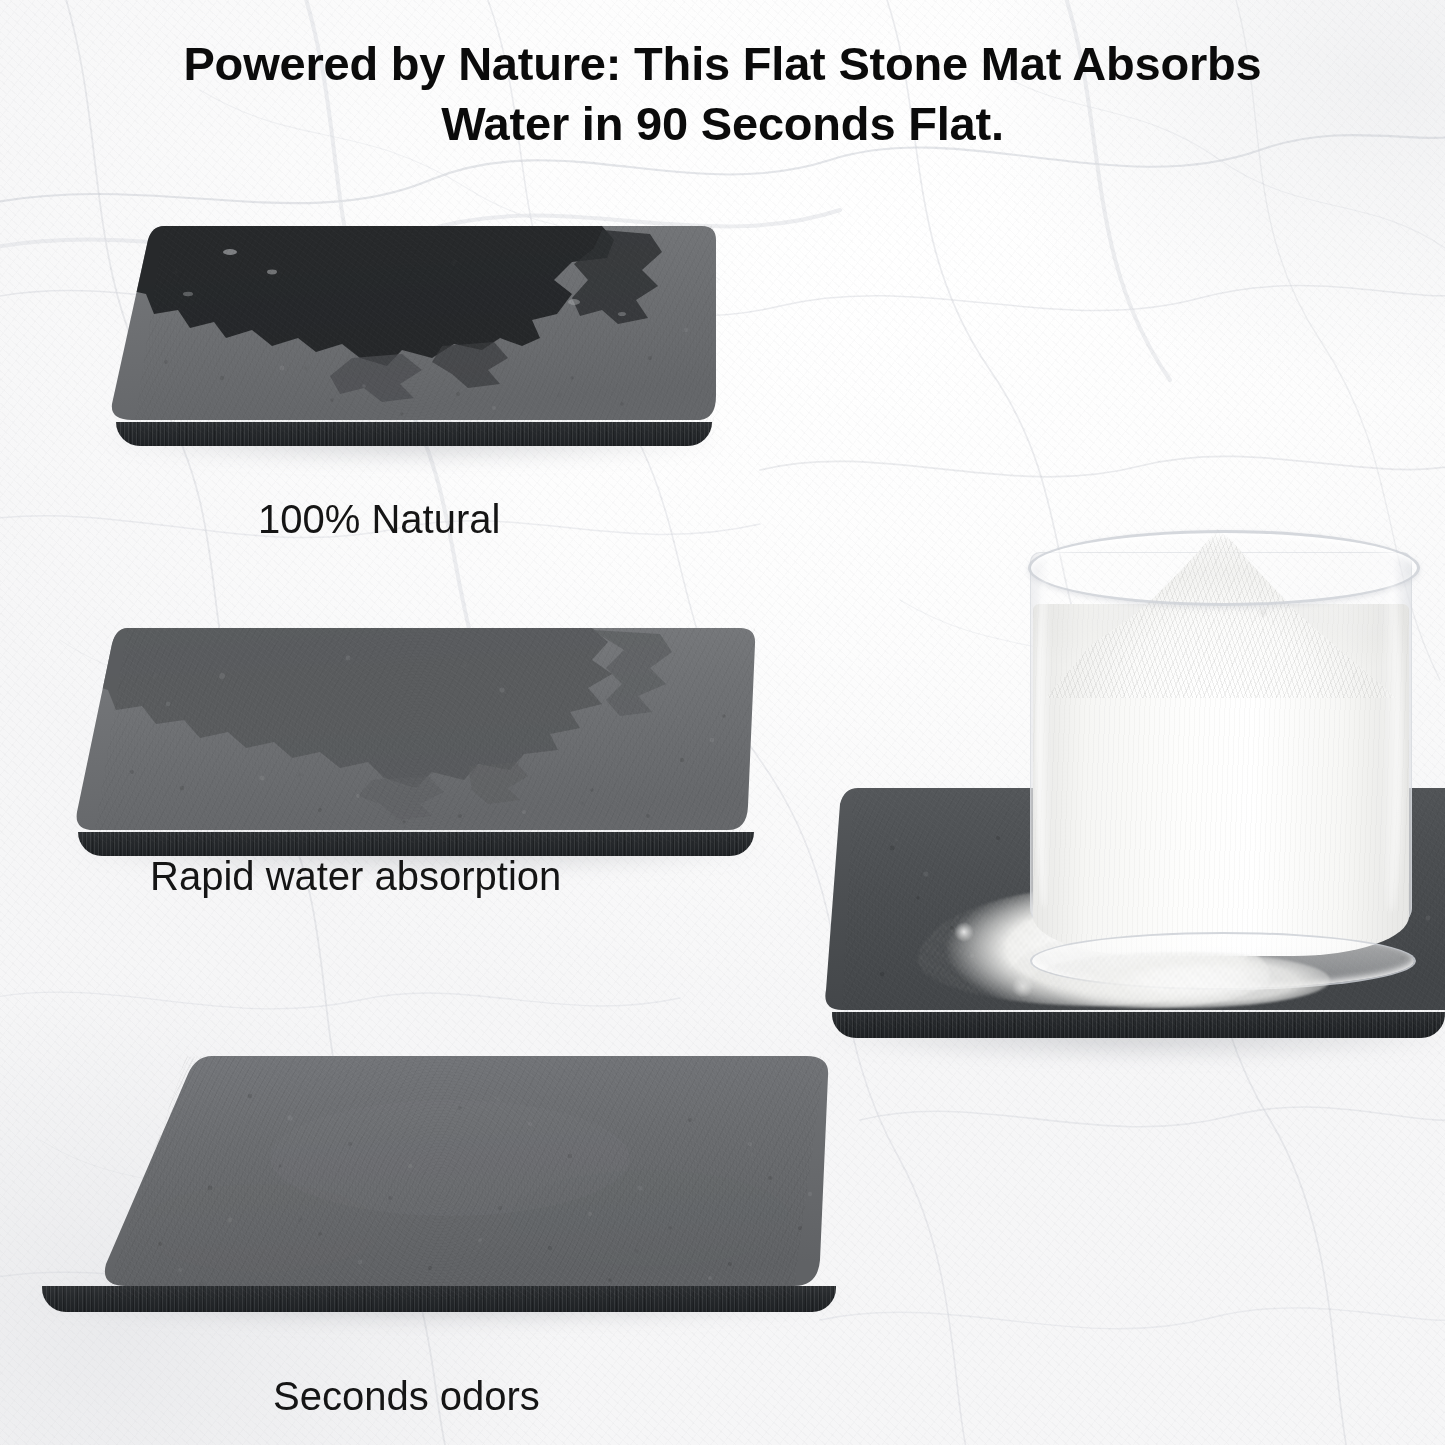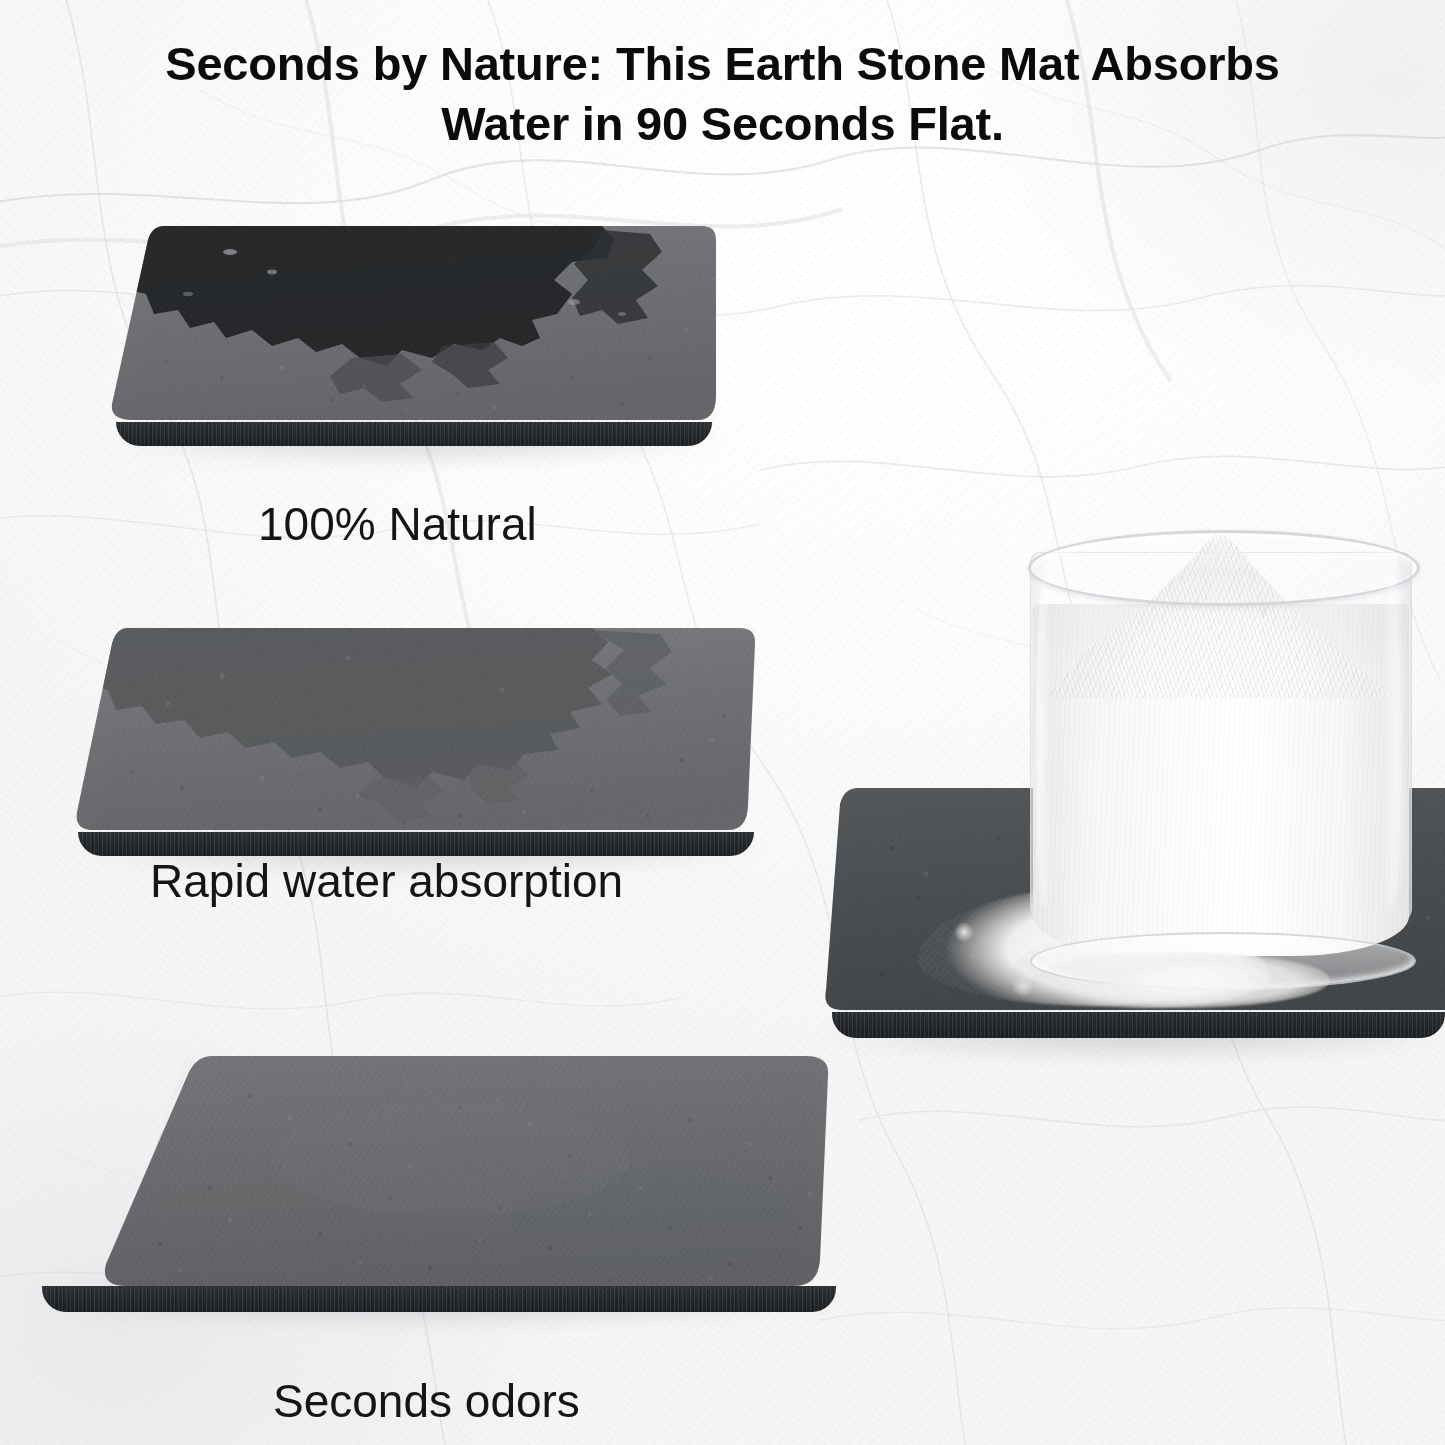--- a/index.html
+++ b/index.html
@@ -63,21 +63,21 @@
     color: #0b0b0b;
     letter-spacing: -0.2px;
     padding: 0 44px;
     box-sizing: border-box;
     z-index: 40;
   }
 
   
   .caption {
     position: absolute;
-    font-size: 46px;
+    font-size: 40px;
     font-weight: normal;
     color: #151515;
     letter-spacing: 0px;
     white-space: nowrap;
     z-index: 40;
   }
   #cap-natural   { left: 258px;  top: 497px; }
   #cap-absorb    { left: 150px;  top: 854px; }
   #cap-odor      { left: 273px;  top: 1374px; }
 
@@ -283,21 +283,21 @@
       <path d="M-20,250 C140,216 280,280 420,232 C560,186 700,256 840,210" stroke-width="4"></path>
       <path d="M300,-20 C350,130 320,250 400,390 C470,510 440,620 520,760" stroke-width="4"></path>
       <path d="M1060,-20 C1110,120 1080,250 1170,380" stroke-width="4"></path>
     </g>
   </svg>
 
   <div class="marble-grain"></div>
   <div class="marble-shade"></div>
 
   <div class="headline">
-    <div>Seconds by Nature: This Earth Stone Mat Absorbs</div>
+    <div>Powered by Nature: This Flat Stone Mat Absorbs</div>
     <div>Water in 90 Seconds Flat.</div>
   </div>
 
   <div class="mat-shadow" style="left:108px; top:418px; width:610px; height:44px;"></div>
   <div class="mat" id="mat-wet" style="left:102px; top:218px; width:618px; height:246px;">
 
     <div class="mat-edge" style="top:204px; height:24px; left:14px; width:calc(100% - 22px);">
       <div class="mat-edge-tex"></div>
     </div>
     <svg viewBox="0 0 618 230" preserveAspectRatio="none" style="position:absolute;left:0;top:0;width:618px;height:230px;">

